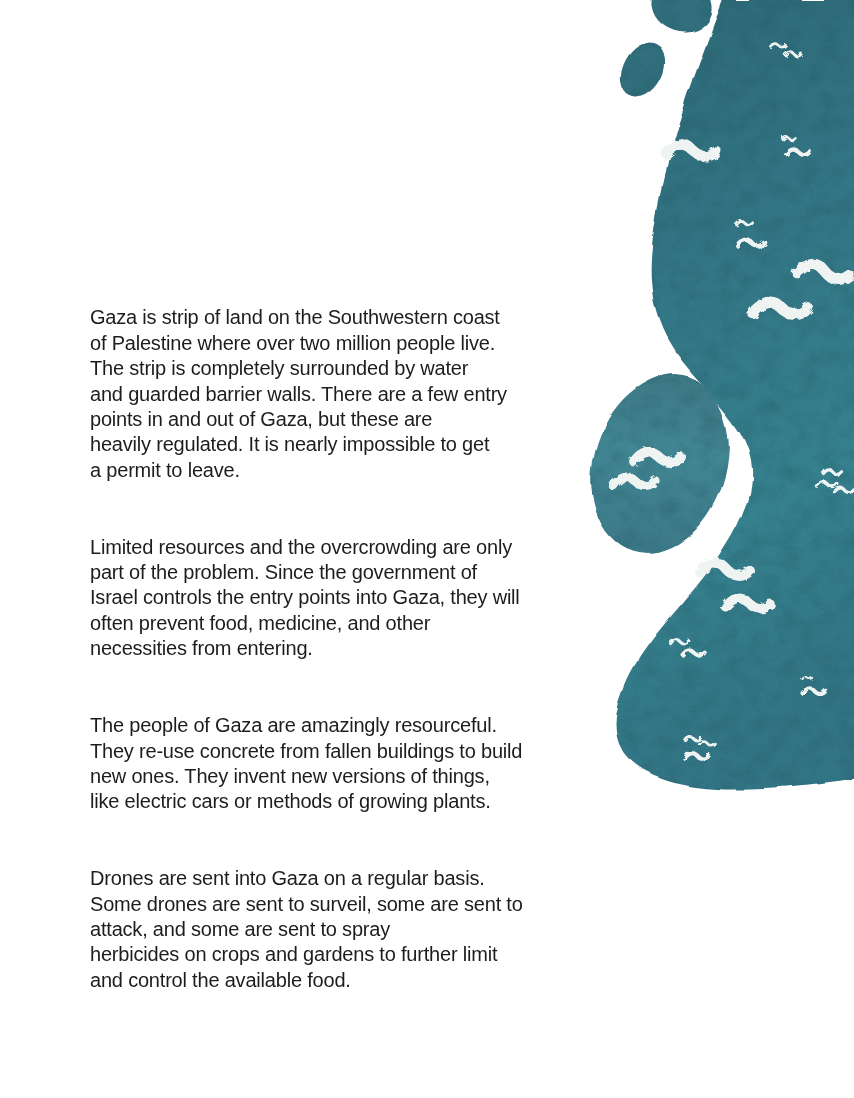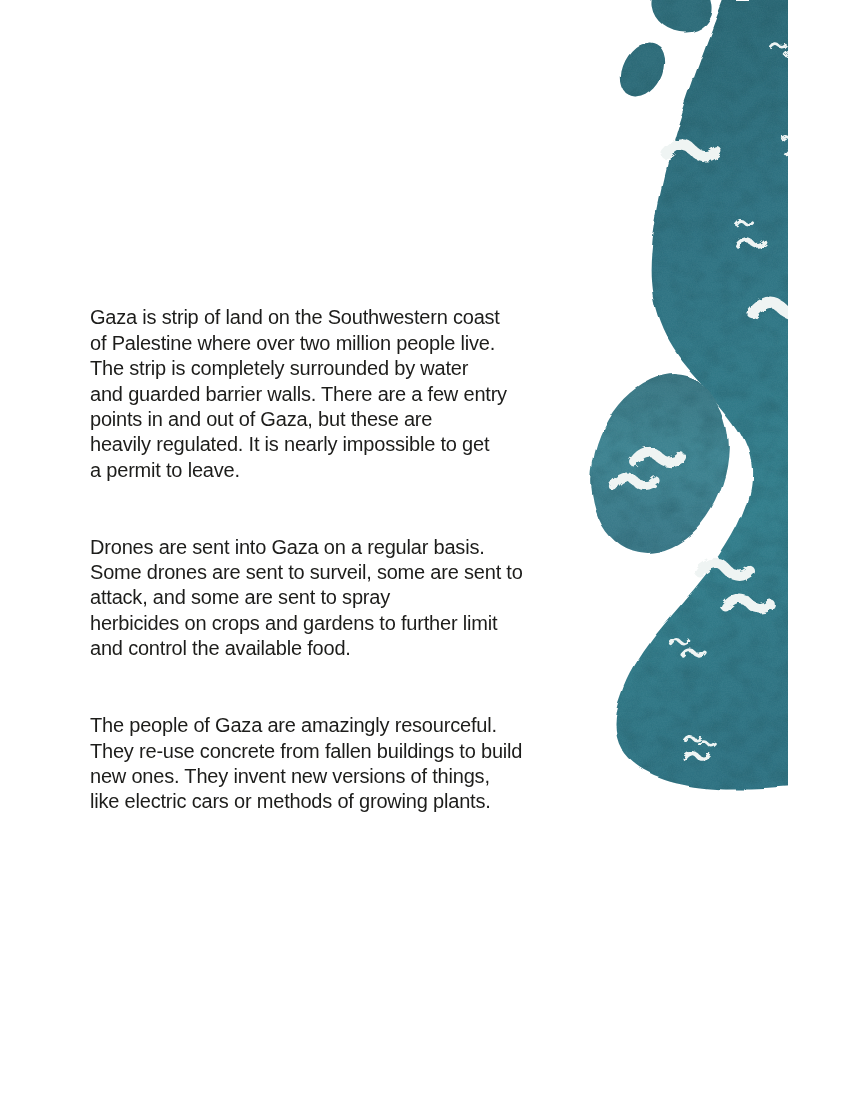--- a/index.html
+++ b/index.html
@@ -3,21 +3,21 @@
 <meta charset="utf-8">
 <style>
   html, body {
     margin: 0;
     padding: 0;
     background: #ffffff;
     font-family: "Liberation Sans", sans-serif;
   }
   .page {
     position: relative;
-    width: 788px;
+    width: 854px;
     height: 1098px;
     background: #ffffff;
     overflow: hidden;
   }
   .text-col {
     position: absolute;
     left: 90px;
     top: 280px;
     width: 562px;
     color: #1d1d1b;
@@ -45,29 +45,34 @@
 <main class="page">
 
   <section class="text-col">
     <p>Gaza is strip of land on the Southwestern coast
 of Palestine where over two million people live.
 The strip is completely surrounded by water
 and guarded barrier walls. There are a few entry
 points in and out of Gaza, but these are
 heavily regulated. It is nearly impossible to get
 a permit to leave.</p>
+    <p>Limited resources and the overcrowding are only
+part of the problem. Since the government of
+Israel controls the entry points into Gaza, they will
+often prevent food, medicine, and other
+necessities from entering.</p>
+    <p>The people of Gaza are amazingly resourceful.
+They re-use concrete from fallen buildings to build
+new ones. They invent new versions of things,
+like electric cars or methods of growing plants.</p>
     <p>Drones are sent into Gaza on a regular basis.
 Some drones are sent to surveil, some are sent to
 attack, and some are sent to spray
 herbicides on crops and gardens to further limit
 and control the available food.</p>
-    <p>The people of Gaza are amazingly resourceful.
-They re-use concrete from fallen buildings to build
-new ones. They invent new versions of things,
-like electric cars or methods of growing plants.</p>
   </section>
 
   <div class="art">
     <svg width="854" height="1098" viewBox="0 0 854 1098" xmlns="http://www.w3.org/2000/svg">
       <defs>
         <linearGradient id="seaGrad" x1="0" y1="0" x2="0.18" y2="1">
           <stop offset="0" stop-color="#256370"></stop>
           <stop offset="0.38" stop-color="#2c7181"></stop>
           <stop offset="0.72" stop-color="#2f7c8a"></stop>
           <stop offset="1" stop-color="#2b7080"></stop>

